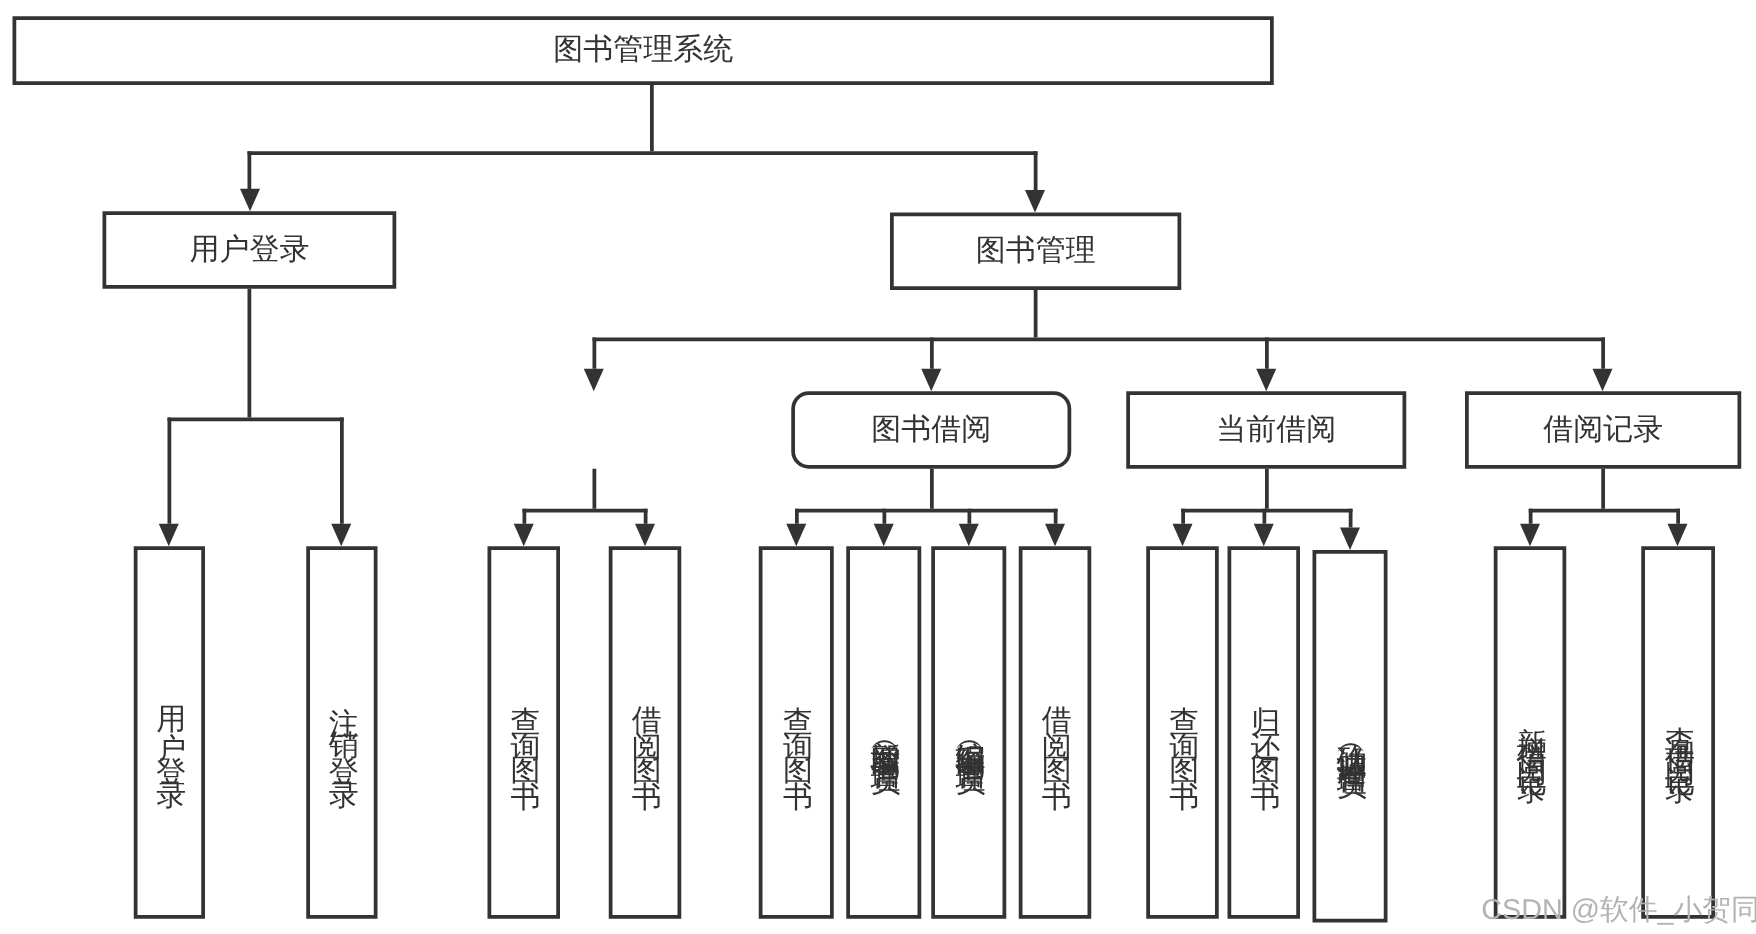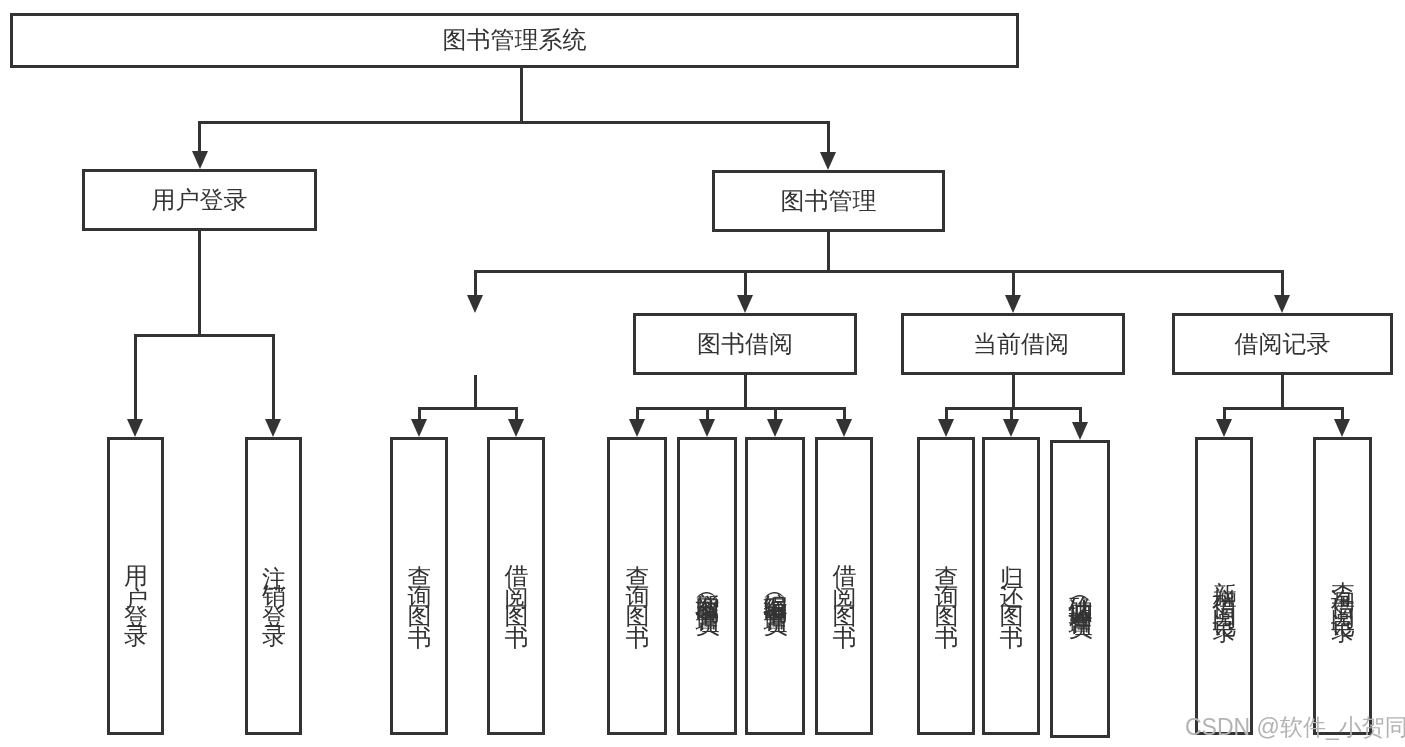--- a/index.html
+++ b/index.html
@@ -71,21 +71,21 @@
   <div class="h" style="left:474px; top:270px; width:810px;"></div>
   <div class="v" style="left:474px; top:270px; height:25px;"></div>
   <div class="ar" style="left:467px; top:295px;"></div>
   <div class="v" style="left:744px; top:270px; height:25px;"></div>
   <div class="ar" style="left:737px; top:295px;"></div>
   <div class="v" style="left:1012px; top:270px; height:25px;"></div>
   <div class="ar" style="left:1005px; top:295px;"></div>
   <div class="v" style="left:1281px; top:270px; height:25px;"></div>
   <div class="ar" style="left:1274px; top:295px;"></div>
 
-  <div class="box" style="left:633px; top:313px; width:224px; height:62px;">
+  <div class="box" style="left:633px; top:313px; width:224px; height:62px;border-radius:14px;">
     <span>图书借阅</span>
   </div>
   <div class="box" style="left:901px; top:313px; width:224px; height:62px;padding-left:16px;">
     <span>当前借阅</span>
   </div>
   <div class="box" style="left:1172px; top:313px; width:221px; height:62px;">
     <span>借阅记录</span>
   </div>
 
   <div class="v" style="left:474px; top:375px; height:32px;"></div>

